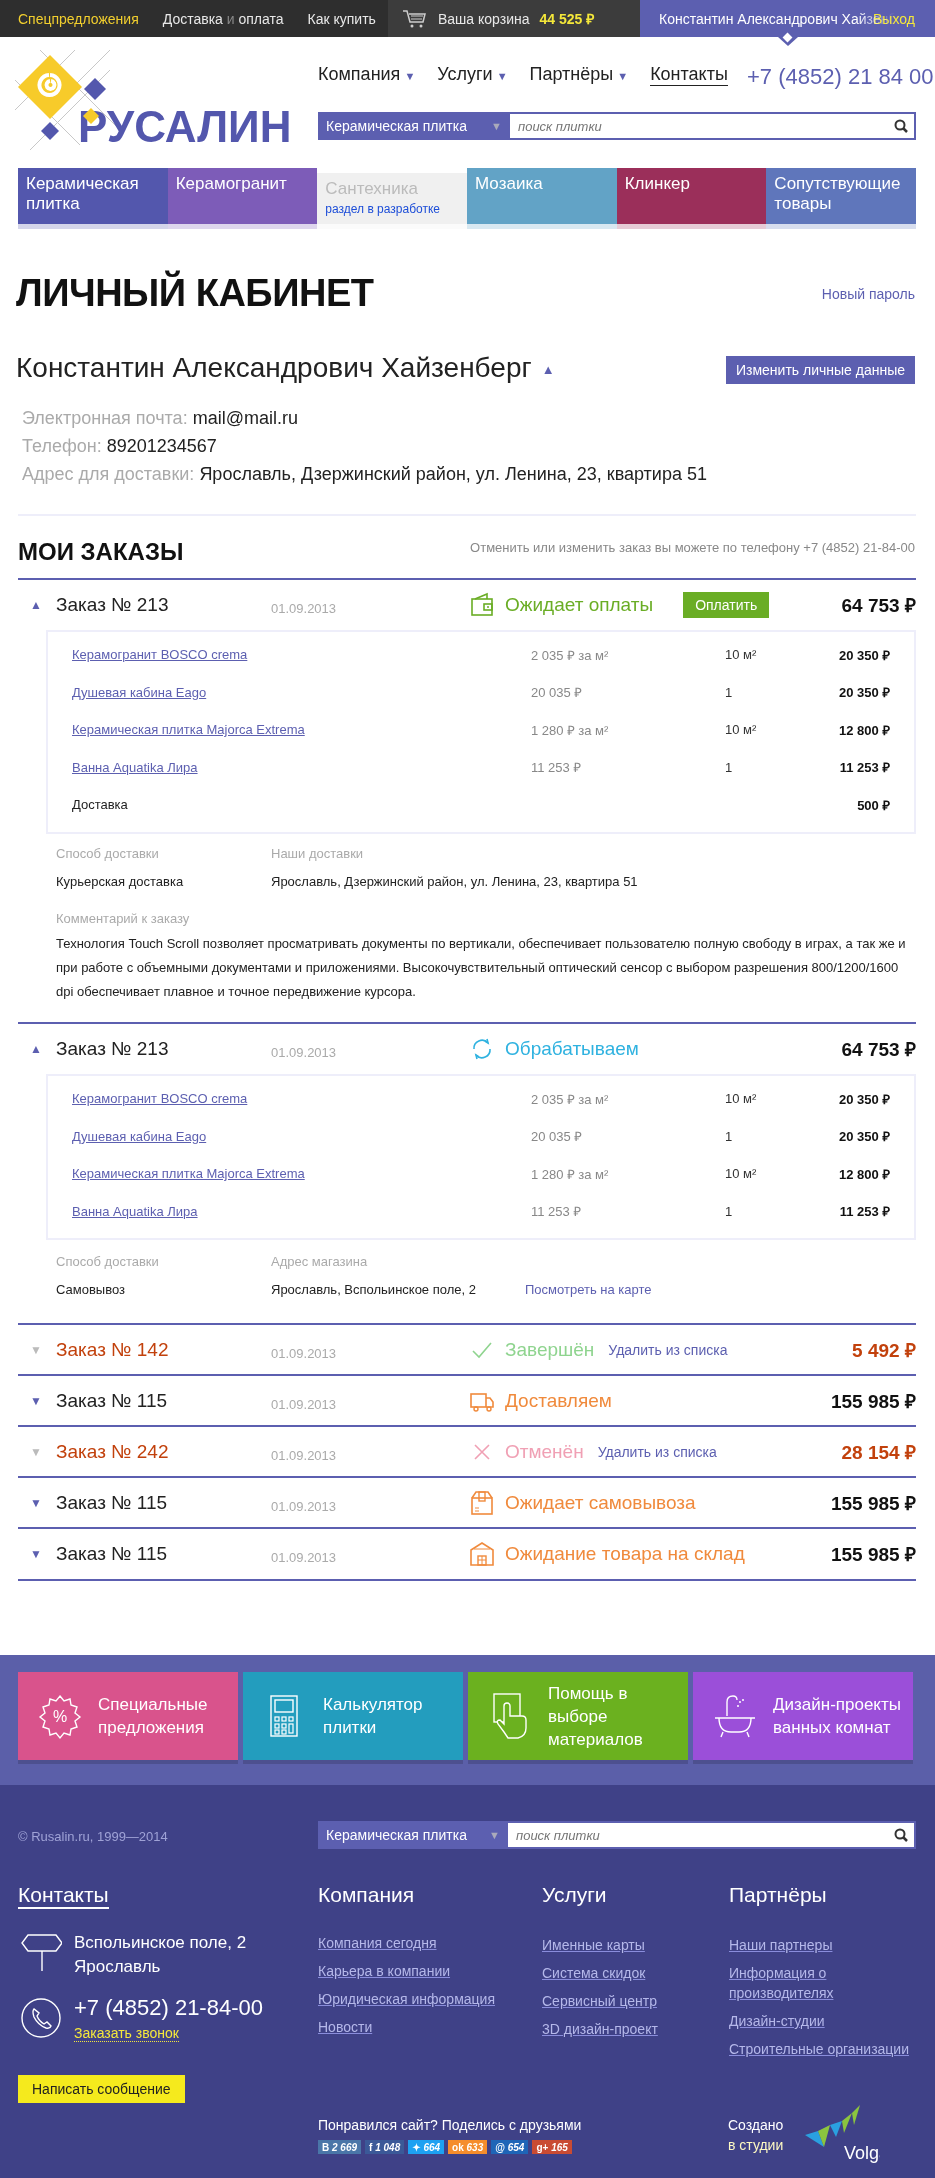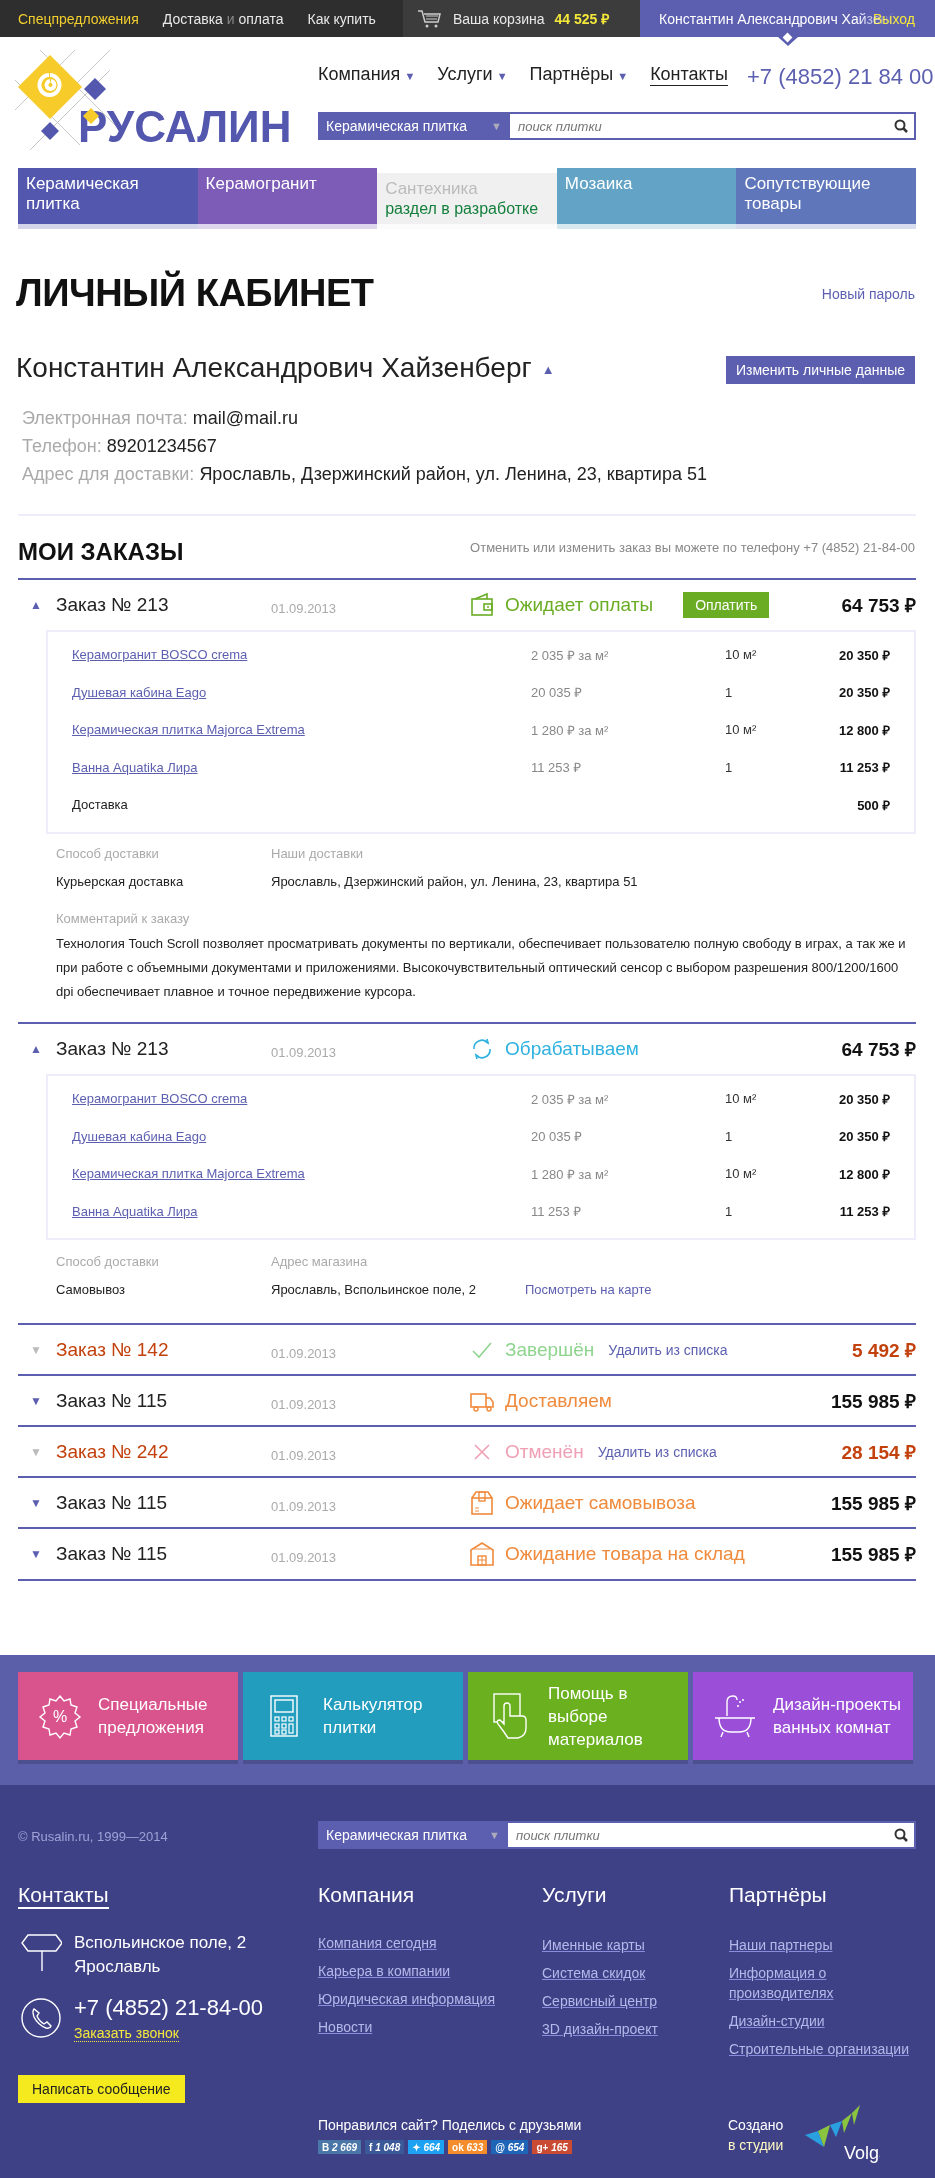--- a/index.html
+++ b/index.html
@@ -2,21 +2,21 @@
 <html><head>
 <meta charset="utf-8">
 <style>
 *{box-sizing:border-box;margin:0;padding:0}
 body{width:935px;height:2178px;background:#fff;font-family:"Liberation Sans",sans-serif;color:#222;position:relative;overflow:hidden}
 a{color:inherit}
 .topbar{position:absolute;left:0;top:0;width:935px;height:37px;background:#2e2e2e;display:flex;align-items:center;font-size:14px;color:#e8e8e8}
 .topbar .tl{padding:0 0 0 18px;white-space:nowrap}
 .topbar .tl.spec{color:#f2cf2e}
 .topbar .tl span.i{color:#888}
-.cart{position:absolute;left:403px;top:0;height:37px;width:263px;background:#3c3c3c;display:flex;align-items:center;padding-left:14px;font-size:14px;color:#e8e8e8}
+.cart{position:absolute;left:388px;top:0;height:37px;width:263px;background:#3c3c3c;display:flex;align-items:center;padding-left:14px;font-size:14px;color:#e8e8e8}
 .cart .sum{color:#f5e83a;font-weight:bold;margin-left:10px}
 .userbar{position:absolute;left:640px;top:0;width:295px;height:37px;background:#5c5fb0;display:flex;align-items:center;font-size:14px}
 .userbar .uname{color:#fff;padding-left:19px;width:255px;overflow:hidden;white-space:nowrap;-webkit-mask-image:linear-gradient(90deg,#000 85%,transparent);}
 .userbar .exit{color:#f5e83a;margin-left:-22px}
 .userbar .pointer{position:absolute;left:138px;top:37px;width:0;height:0;border-left:10px solid transparent;border-right:10px solid transparent;border-top:9px solid #5c5fb0}
 .userbar .pointer i{position:absolute;left:-4px;top:-12px;width:7px;height:7px;background:#fff;transform:rotate(45deg)}
 .logo{position:absolute;left:10px;top:50px;width:285px;height:100px}
 .mainnav{position:absolute;left:318px;top:64px;display:flex;font-size:18px;color:#222;gap:0}
 .mainnav .mi{margin-right:22px;white-space:nowrap}
 .mainnav .mi .chev{color:#5c5fb0;font-size:11px;margin-left:4px}
@@ -24,21 +24,21 @@
 .phone{position:absolute;left:747px;top:64px;font-size:22px;color:#5c5fb0}
 .search{position:absolute;left:318px;top:112px;width:598px;height:28px;display:flex;border:2px solid #5c5fb0}
 .search .cat{width:190px;background:#5c5fb0;color:#fff;font-size:14px;display:flex;align-items:center;padding-left:6px;justify-content:space-between;padding-right:8px}
 .search .cat .chev{color:#aab;font-size:11px}
 .search input{flex:1;border:none;font-size:13px;font-style:italic;padding-left:8px;color:#999;outline:none;font-family:"Liberation Sans",sans-serif}
 .search .sbtn{width:26px;display:flex;align-items:center;justify-content:center;color:#333}
 .cats{position:absolute;left:18px;top:168px;width:898px;height:56px;display:flex}
 .cats .ct{flex:1;color:#fff;font-size:17px;padding:6px 8px;line-height:20px;position:relative}
 .cats .ct::after{content:"";position:absolute;left:0;right:0;bottom:-5px;height:5px;opacity:.25;background:inherit}
 .cats .ct.dis{background:#f0f0f0;color:#bbb;margin-top:5px}
-.cats .ct.dis .sub{font-size:16px;display:block;color:#15803d}
+.cats .ct.dis .sub{font-size:12px;display:block;color:#1d4ed8}
 .h1{position:absolute;left:16px;top:272px;font-size:38px;color:#111;letter-spacing:-0.5px}
 .newpass{position:absolute;right:20px;top:286px;font-size:14px;color:#5c5fb0}
 .fullname{position:absolute;left:16px;top:352px;font-size:28px;color:#222;font-weight:normal}
 .fullname .chev{color:#5c5fb0;font-size:13px;margin-left:10px;vertical-align:middle}
 .editbtn{position:absolute;right:20px;top:356px;background:#5c5fb0;color:#fff;font-size:14px;padding:6px 10px;border:none;font-family:"Liberation Sans",sans-serif}
 .info{position:absolute;left:22px;font-size:18px;color:#222}
 .info .lbl{color:#aaa}
 .sep{position:absolute;left:18px;width:898px;height:2px;background:#eeeefa}
 .h2{position:absolute;left:18px;top:538px;font-size:24px;color:#111}
 .note{position:absolute;right:20px;top:540px;font-size:13px;color:#888}
@@ -153,20 +153,21 @@
         <line x1="9" y1="9" x2="13" y2="13" stroke="#333" stroke-width="2.5"></line>
       </svg>
     </div>
 </div>
 
 <div class="cats">
   <a class="ct" style="background:#5357ad">Керамическая плитка</a>
   <a class="ct" style="background:#7d5cb8">Керамогранит</a>
   <a class="ct dis"><span>Сантехника</span><span class="sub">раздел в разработке</span></a>
   <a class="ct" style="background:#62a3c6">Мозаика</a>
+  <a class="ct" style="background:#9b2f5a">Клинкер</a>
   <a class="ct" style="background:#5f76bb">Сопутствующие товары</a>
 </div>
 
 <h1 class="h1">ЛИЧНЫЙ КАБИНЕТ</h1>
 <a class="newpass">Новый пароль</a>
 <div class="fullname"><span>Константин Александрович Хайзенберг</span><span class="chev">▲</span></div>
 <button class="editbtn">Изменить личные данные</button>
 <div class="info" style="top:408px"><span class="lbl">Электронная почта:</span> <span>mail@mail.ru</span></div>
 <div class="info" style="top:436px"><span class="lbl">Телефон:</span> <span>89201234567</span></div>
 <div class="info" style="top:464px"><span class="lbl">Адрес для доставки:</span> <span>Ярославль, Дзержинский район, ул. Ленина, 23, квартира 51</span></div>

